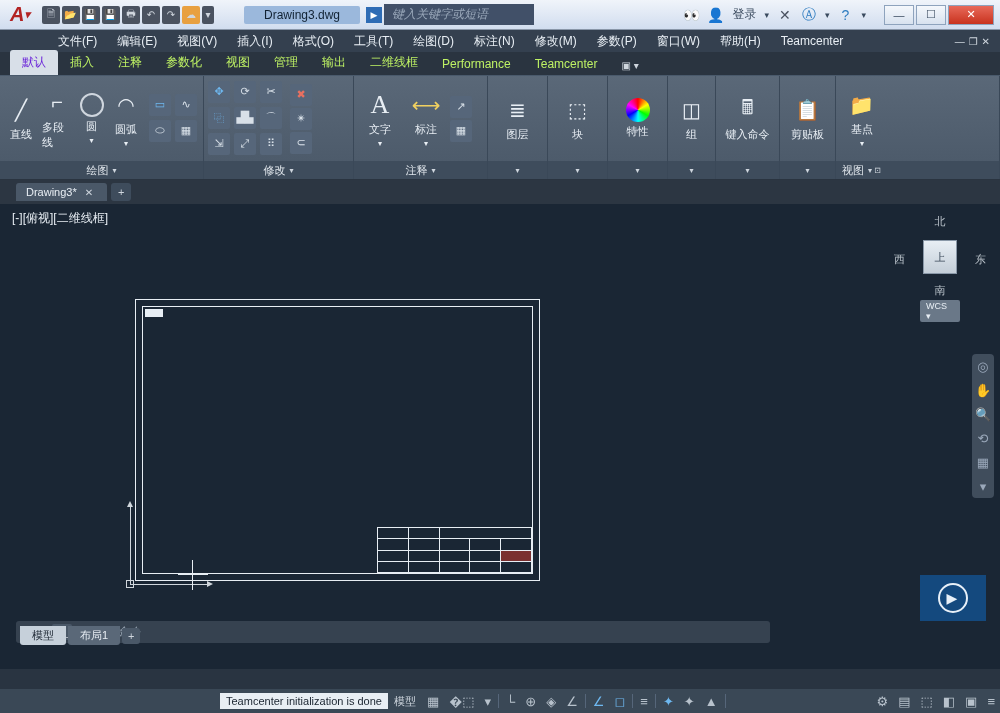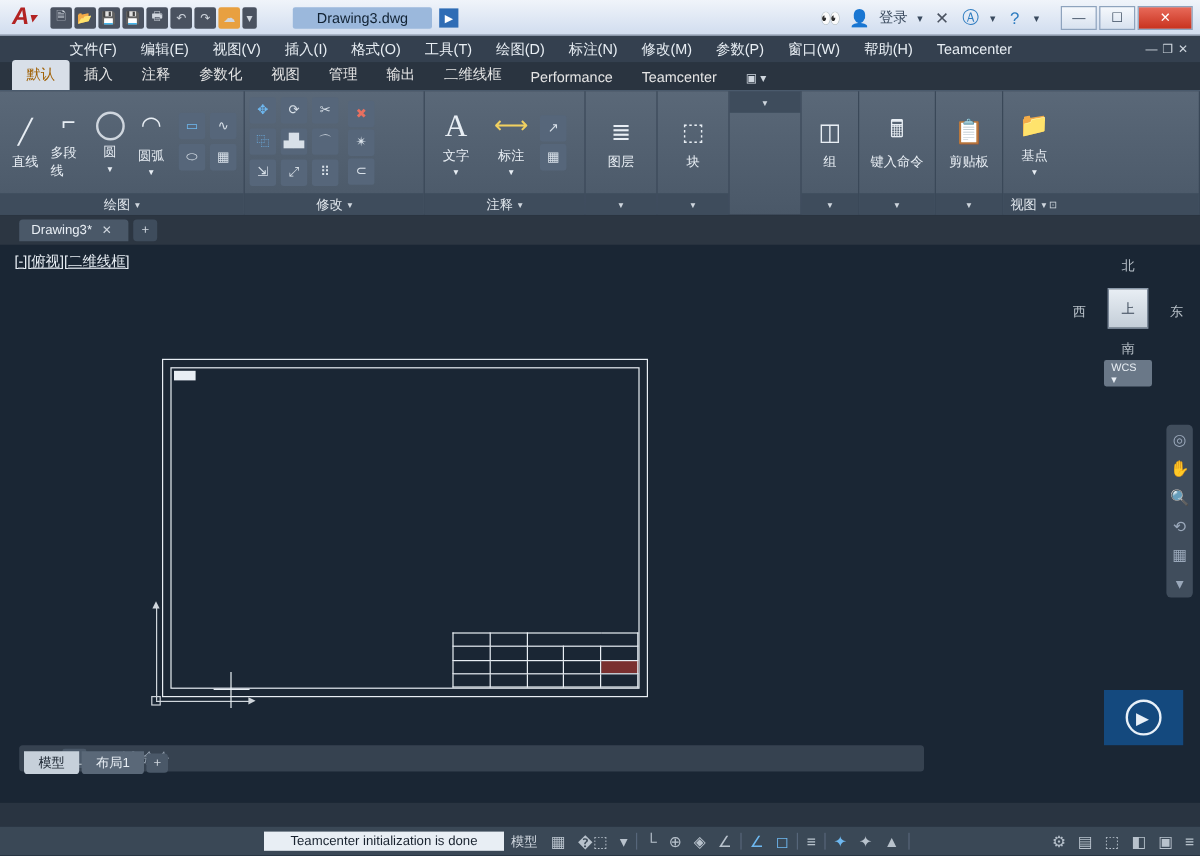--- a/index.html
+++ b/index.html
@@ -20,22 +20,22 @@
 .win-btn { width:30px; height:20px; background:linear-gradient(#f5f8fc,#d8e2ef); border:1px solid #8ea3bd; display:flex; align-items:center; justify-content:center; font-size:11px;}
 .win-btn.close { background:linear-gradient(#e86a5a,#c8321e); color:#fff; width:46px;}
 
 
 .menubar { height:22px; background:#34404f; display:flex; align-items:center; padding-left:50px; gap:4px; color:#e8eef4; font-size:12px;}
 .menu-item { padding:2px 8px; }
 .menu-right-icons { margin-left:auto; display:flex; gap:4px; padding-right:10px; color:#cfd6de; font-size:10px; align-items:center;}
 
 
 .ribbon-tabs { height:24px; background:#2a3440; display:flex; align-items:flex-end; padding-left:10px; border-bottom:1px solid #4a5a6c;}
-.ribbon-tab { padding:4px 12px; color:#e5e5e5; font-size:12px; }
-.ribbon-tab.active { background:#d8dfe8; color:#a16207; border-radius:3px 3px 0 0;}
+.ribbon-tab { padding:4px 12px; color:#bef264; font-size:12px; }
+.ribbon-tab.active { background:#d8dfe8; color:#6d28d9; border-radius:3px 3px 0 0;}
 .ribbon-expand { margin-left:8px; color:#cfd6de; font-size:10px; padding:4px;}
 
 
 .ribbon { height:104px; background:linear-gradient(#5a6878,#4a5868); display:flex; border-bottom:1px solid #2a3440;}
 .panel { border-right:1px solid #3a4858; display:flex; flex-direction:column; }
 .panel-body { flex:1; display:flex; align-items:center; padding:4px; gap:2px;}
 .panel-title { height:18px; background:#3e4c5c; color:#e0e6ec; font-size:11px; display:flex; align-items:center; justify-content:center; gap:4px;}
 .panel-title .drop { font-size:8px; color:#cfd6de;}
 .big-btn { width:44px; display:flex; flex-direction:column; align-items:center; gap:2px; color:#e8eef4; font-size:11px; padding:2px;}
 .big-btn .ico { width:30px; height:30px; display:flex; align-items:center; justify-content:center; font-size:20px;}
@@ -46,21 +46,21 @@
 .small-ico.red { color:#e87060;}
 
 
 .file-tabs { height:24px; background:#2c3642; display:flex; align-items:center; padding-left:16px; gap:4px;}
 .file-tab { background:#4a5868; color:#e8eef4; font-size:11px; padding:3px 14px 3px 10px; border-radius:3px 3px 0 0; display:flex; align-items:center; gap:8px;}
 .file-tab .x { color:#cfd6de; font-size:10px;}
 .file-add { width:20px; height:18px; background:#3e4c5c; border-radius:3px; display:flex; align-items:center; justify-content:center; color:#cfd6de; font-size:11px;}
 
 
 .drawarea { position:absolute; top:204px; left:0; right:0; bottom:44px; background:#1a2634;}
-.view-label { position:absolute; top:6px; left:12px; color:#e8eef4; font-size:12px;text-decoration:underline;}
+.view-label { position:absolute; top:6px; left:12px; color:#e8eef4; font-size:12px;}
 .viewcube-wrap { position:absolute; top:10px; right:20px; width:80px; height:100px;}
 .viewcube-n { position:absolute; top:0; left:50%; transform:translateX(-50%); color:#bac2ca; font-size:11px;}
 .viewcube-s { position:absolute; bottom:16px; left:50%; transform:translateX(-50%); color:#bac2ca; font-size:11px;}
 .viewcube-w { position:absolute; top:38px; left:-6px; color:#bac2ca; font-size:11px;}
 .viewcube-e { position:absolute; top:38px; right:-6px; color:#bac2ca; font-size:11px;}
 .viewcube { position:absolute; top:26px; left:50%; transform:translateX(-50%); width:34px; height:34px; background:linear-gradient(#e8eef4,#c4ced8); border:1px solid #8a98a8; display:flex; align-items:center; justify-content:center; color:#3a4858; font-size:11px;}
 .wcs-badge { position:absolute; bottom:-8px; left:50%; transform:translateX(-50%); background:#6a7888; color:#e8eef4; font-size:9px; padding:1px 6px; border-radius:2px;}
 
 
 .navbar { position:absolute; right:6px; top:150px; width:22px; background:rgba(90,104,120,.6); border-radius:4px; padding:4px 0; display:flex; flex-direction:column; gap:8px; align-items:center;}
@@ -88,21 +88,21 @@
 .cmd-input { color:#95a2b0; font-size:12px; font-style:italic;}
 
 
 .layout-tabs { position:absolute; bottom:24px; left:20px; display:flex; gap:2px; align-items:center;}
 .layout-tab { background:#5a6878; color:#e8eef4; font-size:11px; padding:2px 12px; border-radius:0 0 3px 3px;}
 .layout-tab.active { background:#c6d0da; color:#1a2430;}
 .layout-add { width:18px; height:16px; background:#4a5868; border-radius:3px; display:flex;align-items:center;justify-content:center;color:#cfd6de;font-size:11px;}
 
 
 .statusbar { position:absolute; bottom:0; left:0; right:0; height:24px; background:#3a4856; display:flex; align-items:center; color:#cfd6de; font-size:11px;}
-.status-msg { background:#e8eef4; color:#1a2430; padding:2px 22px; margin-left:220px; font-size:11px;}
+.status-msg { background:#e8eef4; color:#1a2430; padding:2px 6px; margin-left:220px; font-size:11px;}
 .status-btn { padding:0 5px; color:#b8c2cc; font-size:13px; display:flex; align-items:center; height:100%;}
 .status-btn.active { color:#6eb8f0;}
 .status-sep { width:1px; height:14px; background:#56667a; margin:0 2px;}
 .status-text { padding:0 6px;}
 
 
 .watermark { position:absolute; right:14px; bottom:48px; background:rgba(20,80,140,.85); color:#e8f0f8; padding:8px 18px; display:flex; align-items:center; gap:10px; font-size:22px; letter-spacing:2px;}
 .watermark .play { width:30px; height:30px; border:2px solid #e8f0f8; border-radius:50%; display:flex; align-items:center; justify-content:center; font-size:14px;}
 .watermark .sub { font-size:11px; letter-spacing:1px; display:block;}
 
@@ -118,20 +118,21 @@
     <div class="qat-btn">💾</div>
     <div class="qat-btn">💾</div>
     <div class="qat-btn">🖶</div>
     <div class="qat-btn">↶</div>
     <div class="qat-btn">↷</div>
     <div class="qat-btn orange">☁</div>
     <div class="qat-btn" style="width:12px">▾</div>
   </div>
   <div class="title-file">Drawing3.dwg</div>
   <div class="title-search-play">▶</div>
+  <div class="title-search">键入关键字或短语</div>
   <div class="title-right">
     <span class="title-icon-gray">👀</span>
     <span class="title-icon-gray">👤</span>
     <span>登录</span>
     <span style="font-size:9px">▾</span>
     <span class="title-icon-gray">✕</span>
     <span class="title-icon-gray" style="color:#2e7cc0">Ⓐ</span>
     <span style="font-size:9px">▾</span>
     <span class="title-icon-gray" style="color:#2e7cc0">?</span>
     <span style="font-size:9px">▾</span>
@@ -279,20 +280,26 @@
           <div class="ico">⬚</div>
           <span>块</span>
         </div>
     </div>
     <div class="panel-title">
         <span class="drop">▾</span>
       </div>
   </div>
 
   <div class="panel" style="width:60px">
+    <div class="panel-body" style="justify-content:center">
+      <div class="big-btn">
+          <div class="ico" style="background:conic-gradient(red,yellow,lime,cyan,blue,magenta,red);border-radius:50%;width:24px;height:24px">&nbsp;</div>
+          <span>特性</span>
+        </div>
+    </div>
     <div class="panel-title">
         <span class="drop">▾</span>
       </div>
   </div>
 
   <div class="panel" style="width:48px">
     <div class="panel-body" style="justify-content:center">
       <div class="big-btn" style="width:40px">
           <div class="ico">◫</div>
           <span>组</span>

